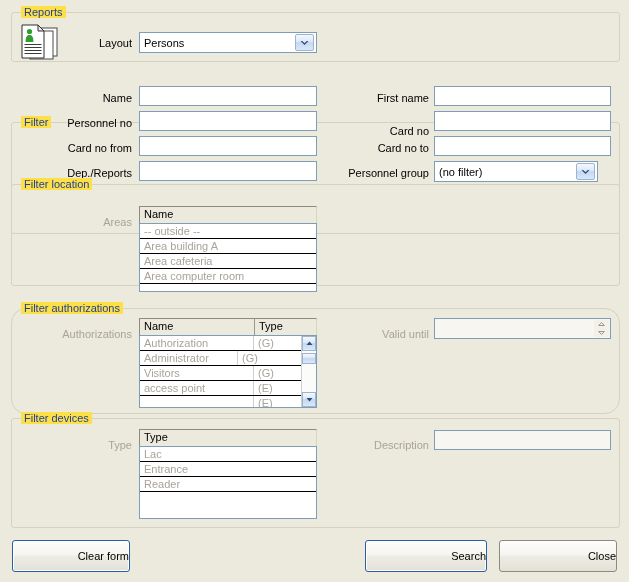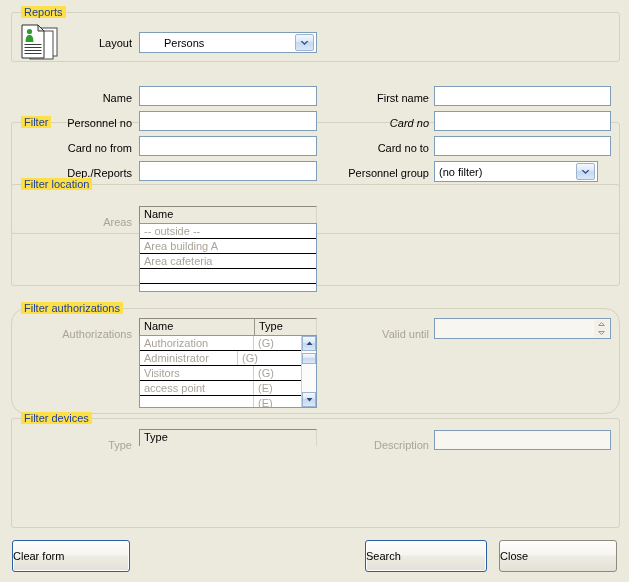--- a/index.html
+++ b/index.html
@@ -201,21 +201,21 @@
     position: absolute;
     box-sizing: border-box;
     background: linear-gradient(to bottom, #fdfdfc 0%, #f6f5f0 45%, #edece4 52%, #e3e1d6 100%);
     border: 1px solid #8d8a7e;
     border-radius: 3px;
     font-family: "Liberation Sans", sans-serif;
     font-size: 11px;
     color: #000;
     display: flex;
     align-items: center;
-    justify-content: flex-start;
+    justify-content: flex-end;
     cursor: default;
   }
   .btn.focus {
     border: 1px solid #2a5fa8;
     box-shadow: inset 0 0 0 1px #ffffff;
   }
 
   
   .repicon {
     position: absolute;
@@ -246,21 +246,21 @@
       <line x1="6.5" y1="21.5" x2="23.5" y2="21.5"></line>
       <line x1="6.5" y1="24.5" x2="23.5" y2="24.5"></line>
       <line x1="6.5" y1="27.5" x2="23.5" y2="27.5"></line>
       <line x1="6.5" y1="30.5" x2="23.5" y2="30.5"></line>
     </g>
   </svg>
 </div>
 
 <span class="lbl" style="left:60px; top:36px; width:72px;">Layout</span>
 
-<div class="combo" style="left:139px; top:32px; width:178px; height:21px;padding-left:20px;">
+<div class="combo" style="left:139px; top:32px; width:178px; height:21px;">
   <span class="cval">Persons</span>
   <span class="carrow">
     <svg width="9" height="6" viewBox="0 0 9 6">
         <path d="M0.5 1 L4.5 5 L8.5 1 L6.8 1 L4.5 3.3 L2.2 1 Z" fill="#2a4a86"></path>
       </svg>
   </span>
 </div>
 
 <div class="group" style="left:11px; top:74px; width:607px; height:110px;margin-top:48px;">
   <span class="legend">Filter</span>
@@ -270,21 +270,21 @@
 <span class="lbl" style="left:40px; top:116px; width:92px;">Personnel no</span>
 <span class="lbl" style="left:40px; top:141px; width:92px;">Card no from</span>
 <span class="lbl" style="left:30px; top:166px; width:102px;">Dep./Reports</span>
 
 <input class="tbox" type="text" style="left: 139px; top: 86px; width: 178px; height: 20px;" value="">
 <input class="tbox" type="text" style="left: 139px; top: 111px; width: 178px; height: 20px;" value="">
 <input class="tbox" type="text" style="left: 139px; top: 136px; width: 178px; height: 20px;" value="">
 <input class="tbox" type="text" style="left: 139px; top: 161px; width: 178px; height: 20px;" value="">
 
 <span class="lbl" style="left:335px; top:91px; width:94px;">First name</span>
-<span class="lbl" style="left:335px; top:116px; width:94px;font-style:italic;">Card no</span>
+<span class="lbl" style="left:335px; top:124px; width:94px;">Card no</span>
 <span class="lbl" style="left:335px; top:141px; width:94px;">Card no to</span>
 <span class="lbl" style="left:325px; top:166px; width:104px;">Personnel group</span>
 
 <input class="tbox" type="text" style="left: 434px; top: 86px; width: 177px; height: 20px;" value="">
 <input class="tbox" type="text" style="left: 434px; top: 111px; width: 177px; height: 20px;" value="">
 <input class="tbox" type="text" style="left: 434px; top: 136px; width: 177px; height: 20px;" value="">
 
 <div class="combo" style="left:434px; top:161px; width:164px; height:21px;">
   <span class="cval">(no filter)</span>
   <span class="carrow">
@@ -309,20 +309,23 @@
       <div class="grow">
         <div class="gc" style="width:100%;">-- outside --</div>
       </div>
       <div class="grow">
         <div class="gc" style="width:100%;">Area building A</div>
       </div>
       <div class="grow">
         <div class="gc" style="width:100%;">Area cafeteria</div>
       </div>
       <div class="grow">
+        <div class="gc" style="width:100%;">Area computer room</div>
+      </div>
+      <div class="grow">
         <div class="gc" style="width:100%;"></div>
       </div>
     </div>
   </div>
 </div>
 
 <div class="group" style="left:11px; top:308px; width:607px; height:104px;border-radius:15px;">
   <span class="legend">Filter authorizations</span>
 </div>
 
@@ -394,20 +397,39 @@
 <div class="group" style="left:11px; top:418px; width:607px; height:108px;">
   <span class="legend">Filter devices</span>
 </div>
 
 <span class="lbl disabled" style="left:60px; top:438px; width:72px;">Type</span>
 
 <div class="listwrap" style="left:139px; top:429px; width:178px; height:90px;">
   <div class="grid-header">
     <div class="hc" style="width:100%;">Type</div>
   </div>
+  <div class="grid-body" style="height:73px;">
+    <div class="grid-rows">
+      <div class="grow">
+        <div class="gc" style="width:100%;">Lac</div>
+      </div>
+      <div class="grow">
+        <div class="gc" style="width:100%;">Entrance</div>
+      </div>
+      <div class="grow">
+        <div class="gc" style="width:100%;">Reader</div>
+      </div>
+      <div class="grow" style="border-bottom:none;">
+        <div class="gc" style="width:100%;"></div>
+      </div>
+      <div class="grow" style="border-bottom:none;">
+        <div class="gc" style="width:100%;"></div>
+      </div>
+    </div>
+  </div>
 </div>
 
 <span class="lbl disabled" style="left:335px; top:438px; width:94px;">Description</span>
 
 <input class="tbox readonly" type="text" style="left: 434px; top: 430px; width: 177px; height: 20px;" value="">
 
 <div class="btn focus" style="left:12px; top:540px; width:118px; height:32px;">
   <span>Clear form</span>
 </div>
 <div class="btn focus" style="left:365px; top:540px; width:122px; height:32px;">

